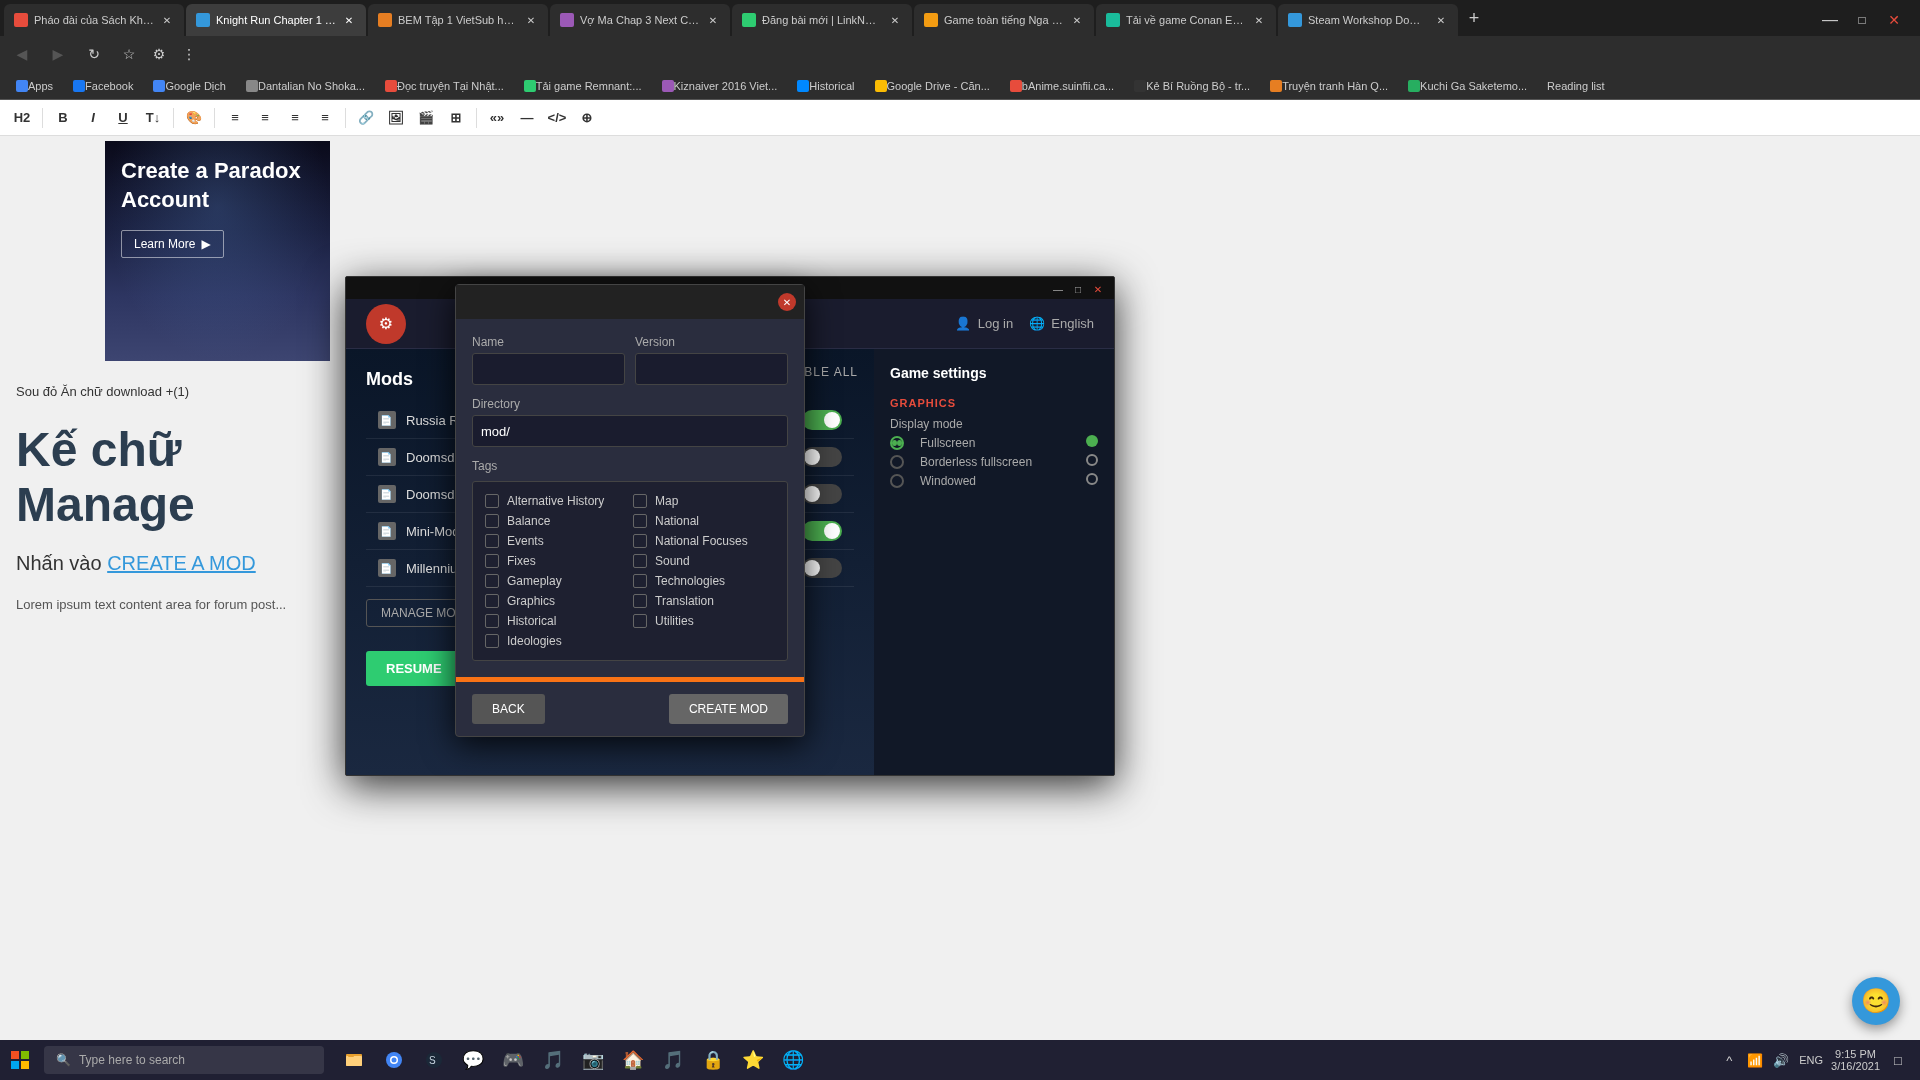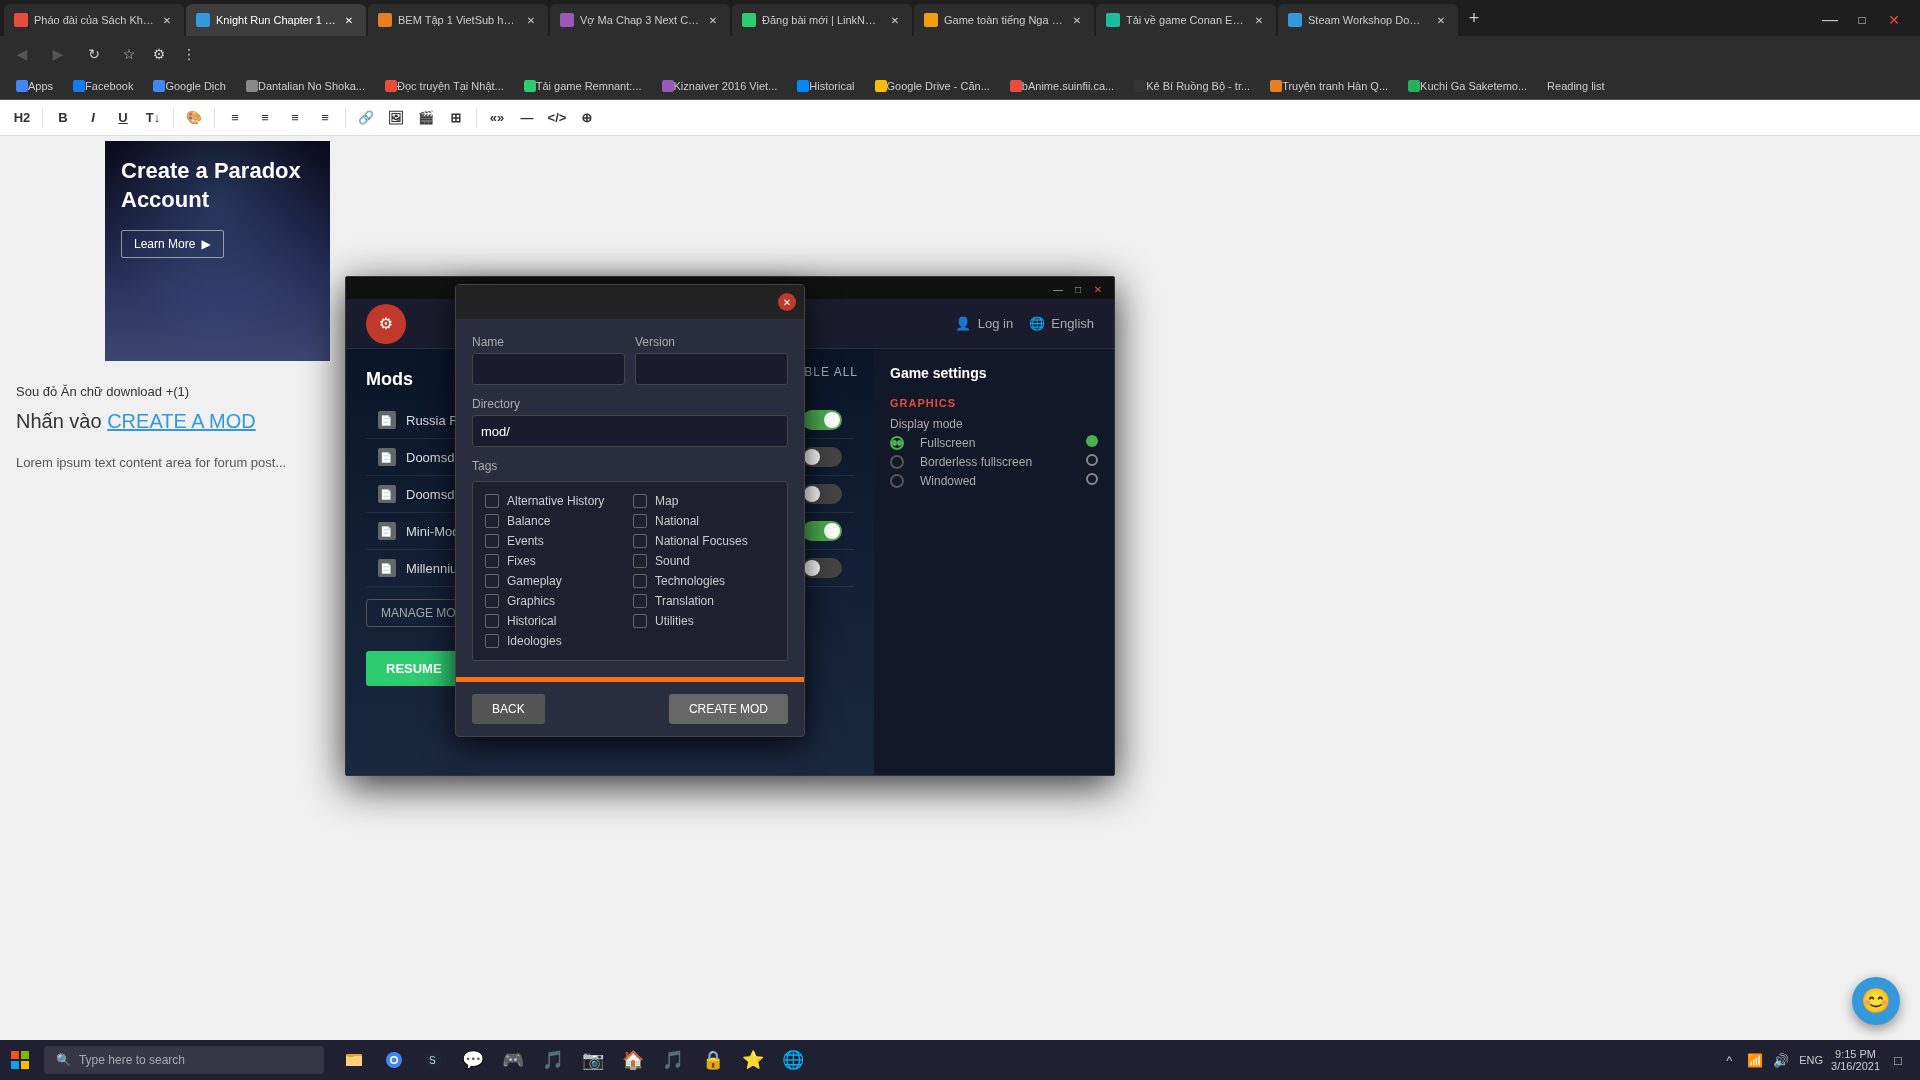--- a/index.html
+++ b/index.html
@@ -842,20 +842,23 @@
       <button class="promo-btn">
         <span>Learn More</span>
         <span>▶</span>
       </button>
     </div>
   </div>
 
   <div class="page-text-content" style="top: 230px; left: 0; width: 350px;">
     <div class="page-info-text">
       <span style="color:#333;">Sou đỏ Ăn chữ download +(1)</span>
+    </div>
+    <div class="page-large-text">
+      Kế chữ Manage
     </div>
     <div class="page-action-text">
       Nhấn vào <span class="page-action-link">CREATE A MOD</span>
     </div>
     <div class="page-body-text">
       Lorem ipsum text content area for forum post...
     </div>
   </div>
 
   <div class="launcher-window">

